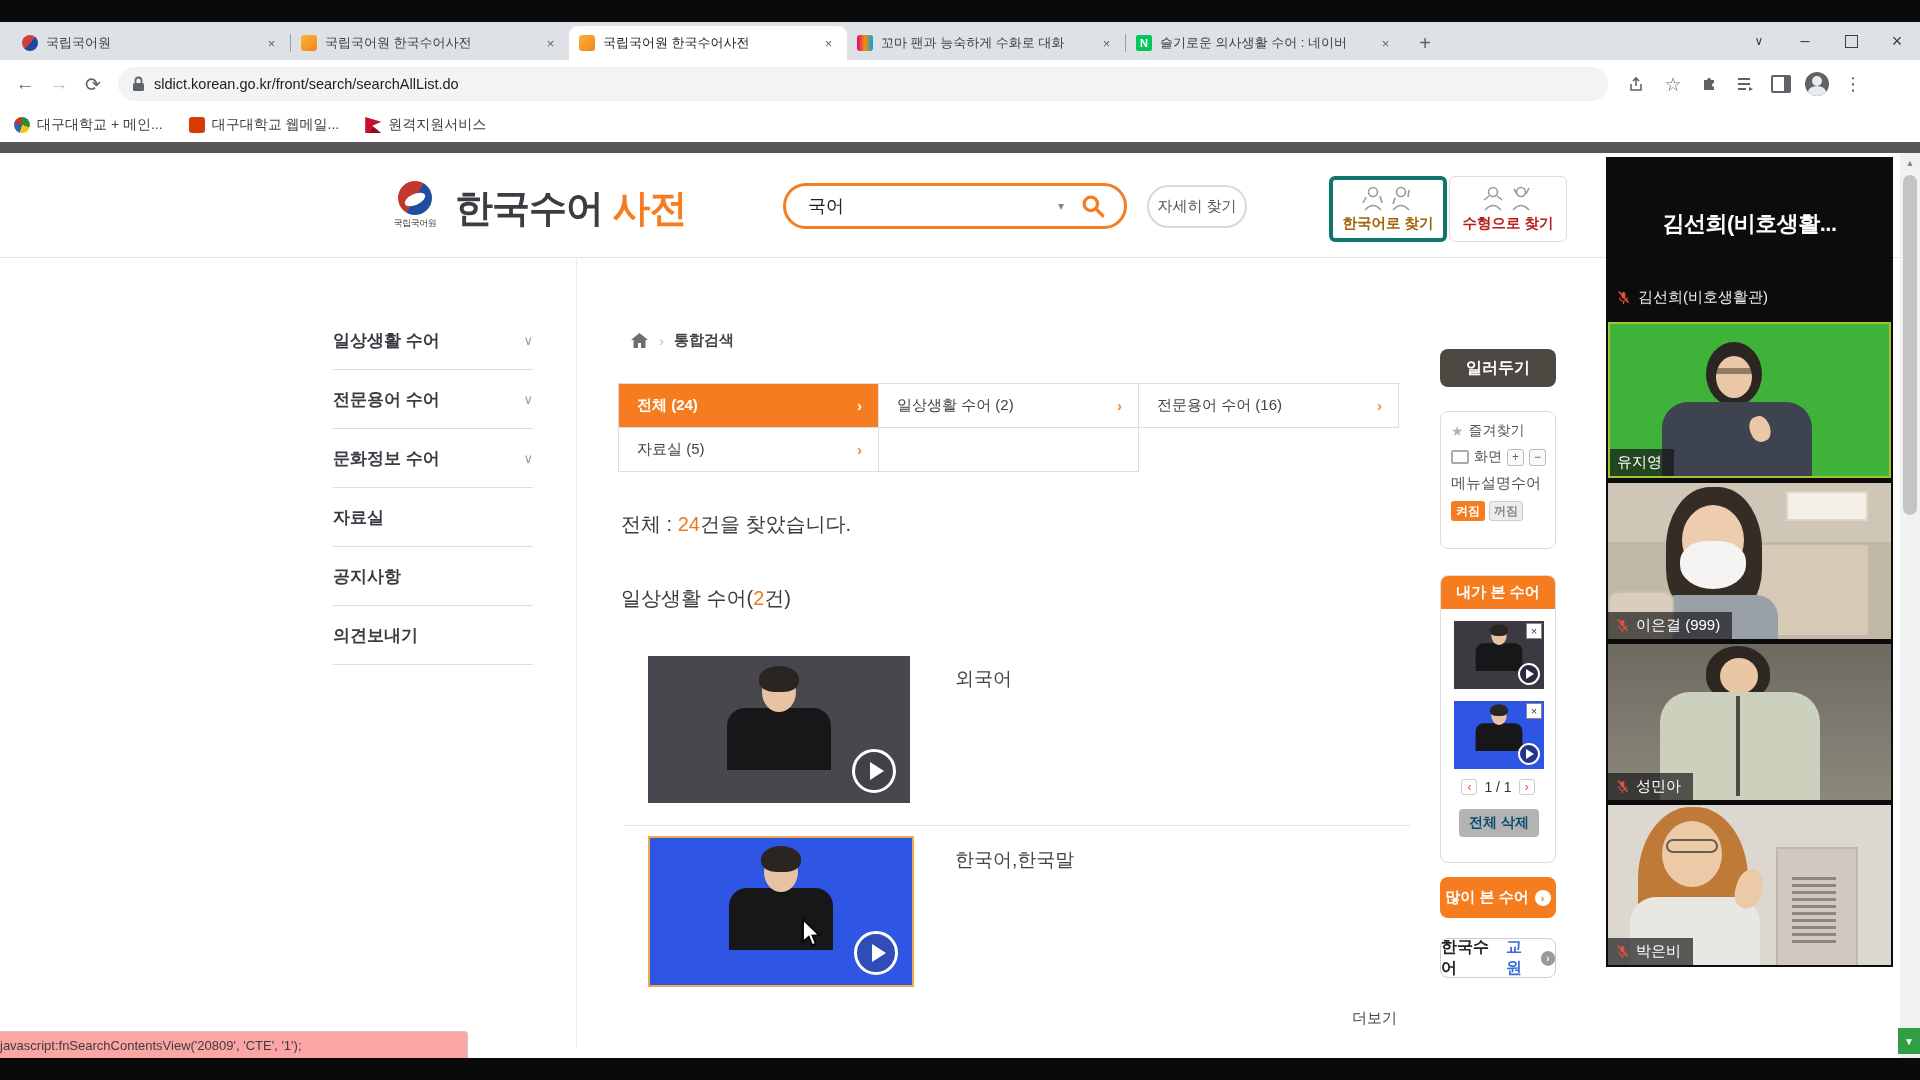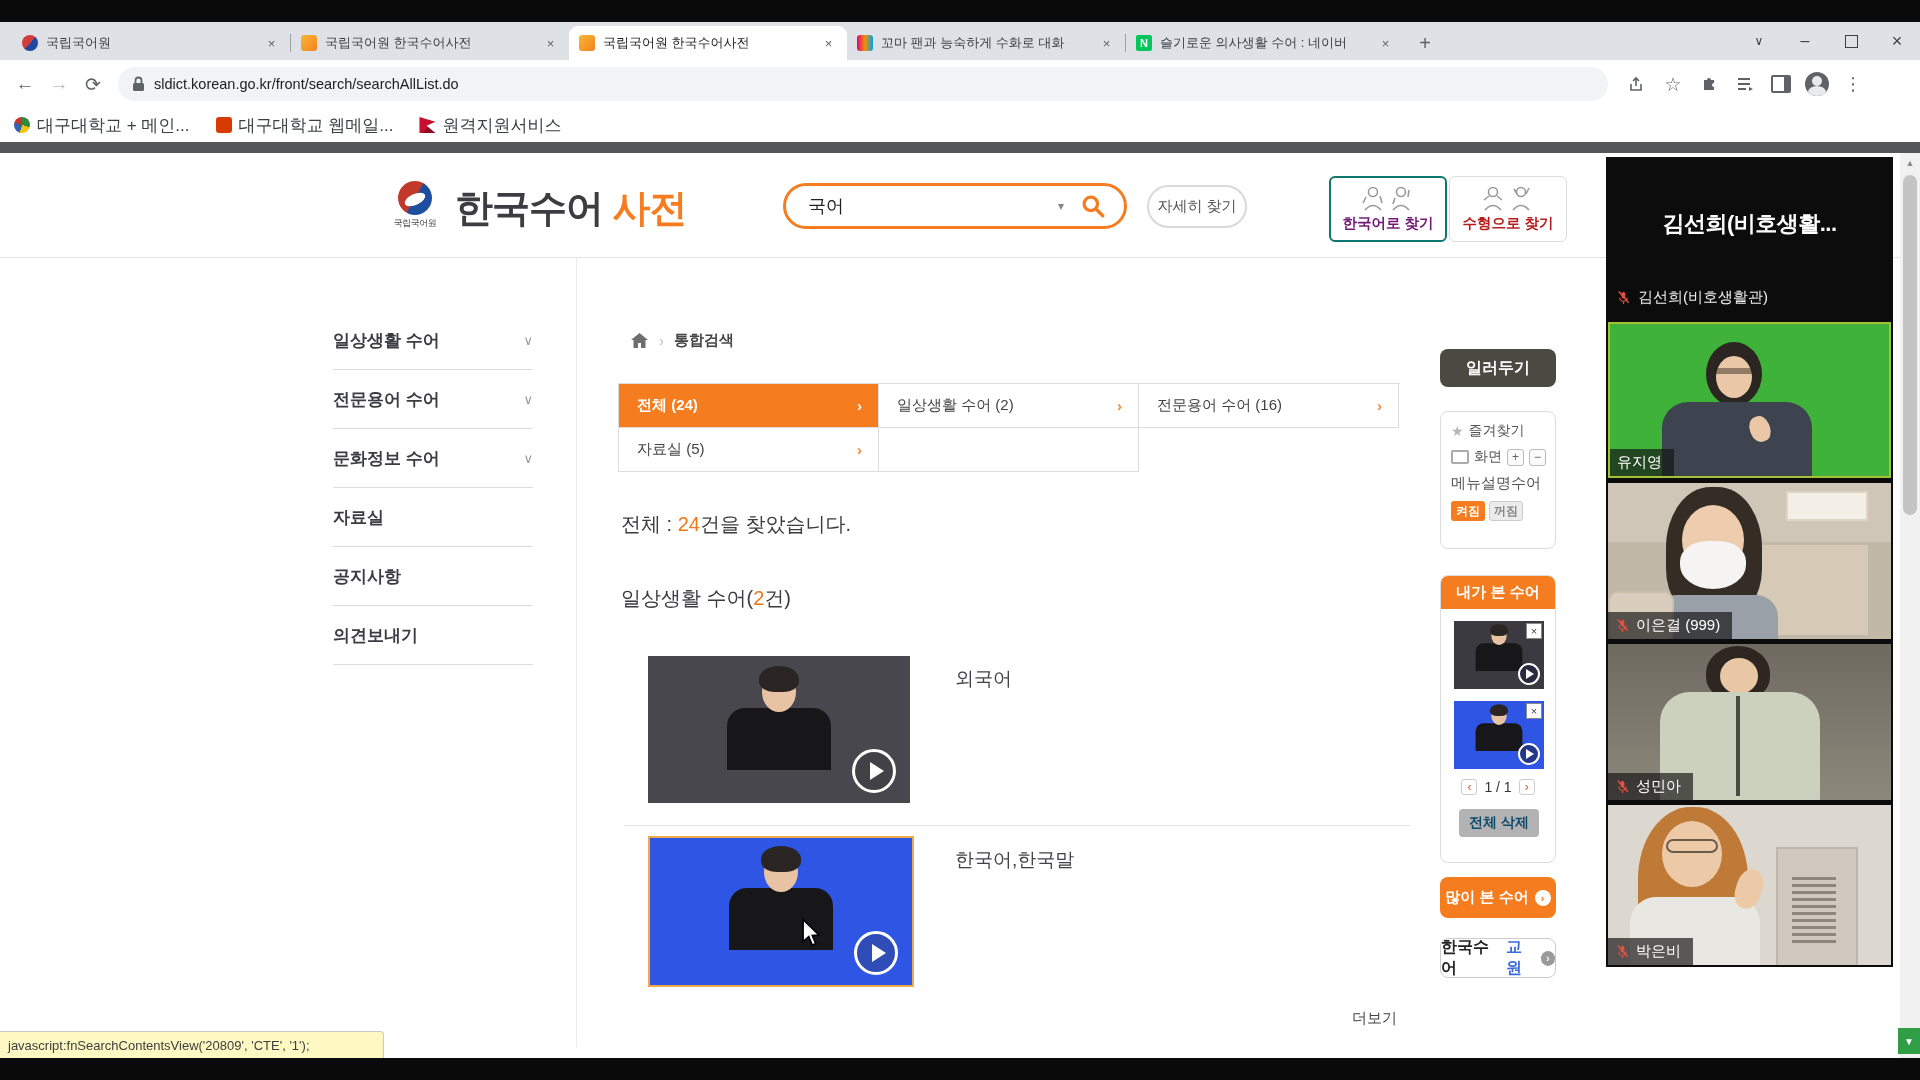--- a/index.html
+++ b/index.html
@@ -41,21 +41,21 @@
   .tool-icons{display:flex;align-items:center;gap:6px;margin-left:14px;}
   .ticon{width:30px;height:30px;display:flex;align-items:center;justify-content:center;color:#5f6368;font-size:17px;}
   .ticon.star::before{content:"☆";font-size:19px;}
   .ticon.dots::before{content:"⋮";font-size:18px;}
   .avatar-circ{width:24px;height:24px;border-radius:50%;background:#5f6368;position:relative;overflow:hidden;}
   .avatar-circ::before{content:"";position:absolute;left:7px;top:4px;width:10px;height:10px;border-radius:50%;background:#e8eaed;}
   .avatar-circ::after{content:"";position:absolute;left:3px;top:14px;width:18px;height:12px;border-radius:50% 50% 0 0;background:#e8eaed;}
   .sidebar-glyph{width:16px;height:14px;border:2px solid #5f6368;border-radius:2px;position:relative;}
   .sidebar-glyph::before{content:"";position:absolute;right:0;top:0;width:5px;height:100%;background:#5f6368;}
   .bookmarkbar{left:0;top:108px;width:1920px;height:34px;background:#fff;display:flex;align-items:center;padding-left:14px;box-sizing:border-box;gap:26px;}
-  .bm{display:flex;align-items:center;gap:7px;font-size:17px;color:#3c4043;}
+  .bm{display:flex;align-items:center;gap:7px;font-size:14px;color:#3c4043;}
   .bmicon{width:16px;height:16px;border-radius:3px;flex:none;}
   .bm-univ{border-radius:50%;background:conic-gradient(#2e8b3c 0 30%,#f1c40f 30% 55%,#2e64b0 55% 80%,#c0392b 80% 100%);}
   .bm-office{background:#d83b01;}
   .bm-remote{background:linear-gradient(135deg,#c8102e 0 60%,#8d0a20 60% 100%);clip-path:polygon(0 0,100% 30%,45% 55%,100% 100%,0 100%);border-radius:0;}
   .darkbar{left:0;top:142px;width:1920px;height:11px;background:#55565a;}
   
   .page{left:0;top:153px;width:1900px;height:905px;background:#fff;}
   .site-logo{left:392px;top:28px;width:46px;text-align:center;}
   .logo-mark{width:34px;height:34px;margin:0 auto;border-radius:50%;background:conic-gradient(from 210deg,#c0392b 0 50%,#1f4e9e 50% 100%);position:relative;overflow:hidden;}
   .logo-mark::before{content:"";position:absolute;left:6px;top:13px;width:22px;height:11px;border-radius:50%;background:#fff;transform:rotate(-25deg);}
@@ -63,21 +63,21 @@
   .site-title{left:455px;top:30px;font-size:38px;font-weight:bold;color:#3c3c42;letter-spacing:-1px;}
   .site-title .accent{color:#f57c1f;}
   .searchbox{left:783px;top:30px;width:344px;height:46px;border:3px solid #f57c1f;border-radius:27px;background:#fff;box-sizing:border-box;display:flex;align-items:center;}
   .search-val{margin-left:22px;font-size:18px;color:#222;flex:1;}
   .search-caret{color:#888;font-size:12px;margin-right:16px;}
   .search-caret::before{content:"▾";}
   .detail-btn{left:1147px;top:32px;width:100px;height:43px;border:2px solid #d9d9d9;border-radius:23px;box-sizing:border-box;
               display:flex;align-items:center;justify-content:center;font-size:15px;color:#555;background:#fff;}
   .findbtn{top:23px;width:118px;height:66px;border-radius:6px;box-sizing:border-box;background:#fff;
            display:flex;flex-direction:column;align-items:center;justify-content:center;gap:3px;font-size:14.5px;font-weight:bold;}
-  .findbtn.kor{left:1329px;border:2px solid #0f766e;color:#701a75;}
+  .findbtn.kor{left:1329px;border:4px solid #0f766e;color:#a16207;}
   .findbtn.shape{left:1449px;border:1px solid #dcdcdc;color:#b91c1c;}
   .hdr-divider{left:0;top:104px;width:1900px;height:1px;background:#e3e3e3;}
   .v-divider{left:576px;top:104px;width:1px;height:790px;background:#ebebeb;}
   
   .menu-item{left:333px;width:200px;height:58px;border-bottom:1px solid #ddd;display:flex;align-items:center;justify-content:space-between;
              font-size:17px;font-weight:bold;color:#3b3b44;}
   .menu-chev{color:#999;font-size:13px;font-weight:normal;}
   .menu-chev::before{content:"∨";}
   
   .breadcrumb{left:630px;top:178px;display:flex;align-items:center;gap:10px;font-size:15px;font-weight:bold;color:#444;}
@@ -158,22 +158,22 @@
   .m-host{position:absolute;left:0;top:124px;width:100%;height:32px;display:flex;align-items:center;gap:7px;padding-left:10px;box-sizing:border-box;
           color:#eee;font-size:15px;}
   .vtile{position:absolute;left:2px;width:283px;height:156px;overflow:hidden;box-sizing:border-box;}
   .vlabel{position:absolute;left:0px;bottom:0px;background:rgba(20,20,20,.68);color:#fff;font-size:15px;padding:4px 12px 4px 7px;
           display:flex;align-items:center;gap:6px;}
   .micoff{width:15px;height:15px;flex:none;}
   
   .scene{position:absolute;inset:0;}
   .blob{position:absolute;}
   
-  .status-tip{left:0;top:1031px;width:384px;height:27px;background:#fef9c3;border:1px solid #c9c9c9;border-left:none;border-bottom:none;
-              border-radius:0 4px 0 0;display:flex;align-items:center;padding-left:8px;box-sizing:border-box;font-size:13px;color:#3d3d3d;}
+  .status-tip{left:0;top:1031px;width:468px;height:27px;background:#fca5a5;border:1px solid #c9c9c9;border-left:none;border-bottom:none;
+              border-radius:0 4px 0 0;display:flex;align-items:center;box-sizing:border-box;font-size:13px;color:#3d3d3d;}
   .bottom-strip{left:0;top:1058px;width:1920px;height:22px;background:#0a0a0a;}
   .cursor{left:800px;top:918px;z-index:60;}
 </style>
 </head>
 <body>
 
 <div class="abs top-strip"></div>
 
 <div class="abs tabbar">
   <div class="tab">

